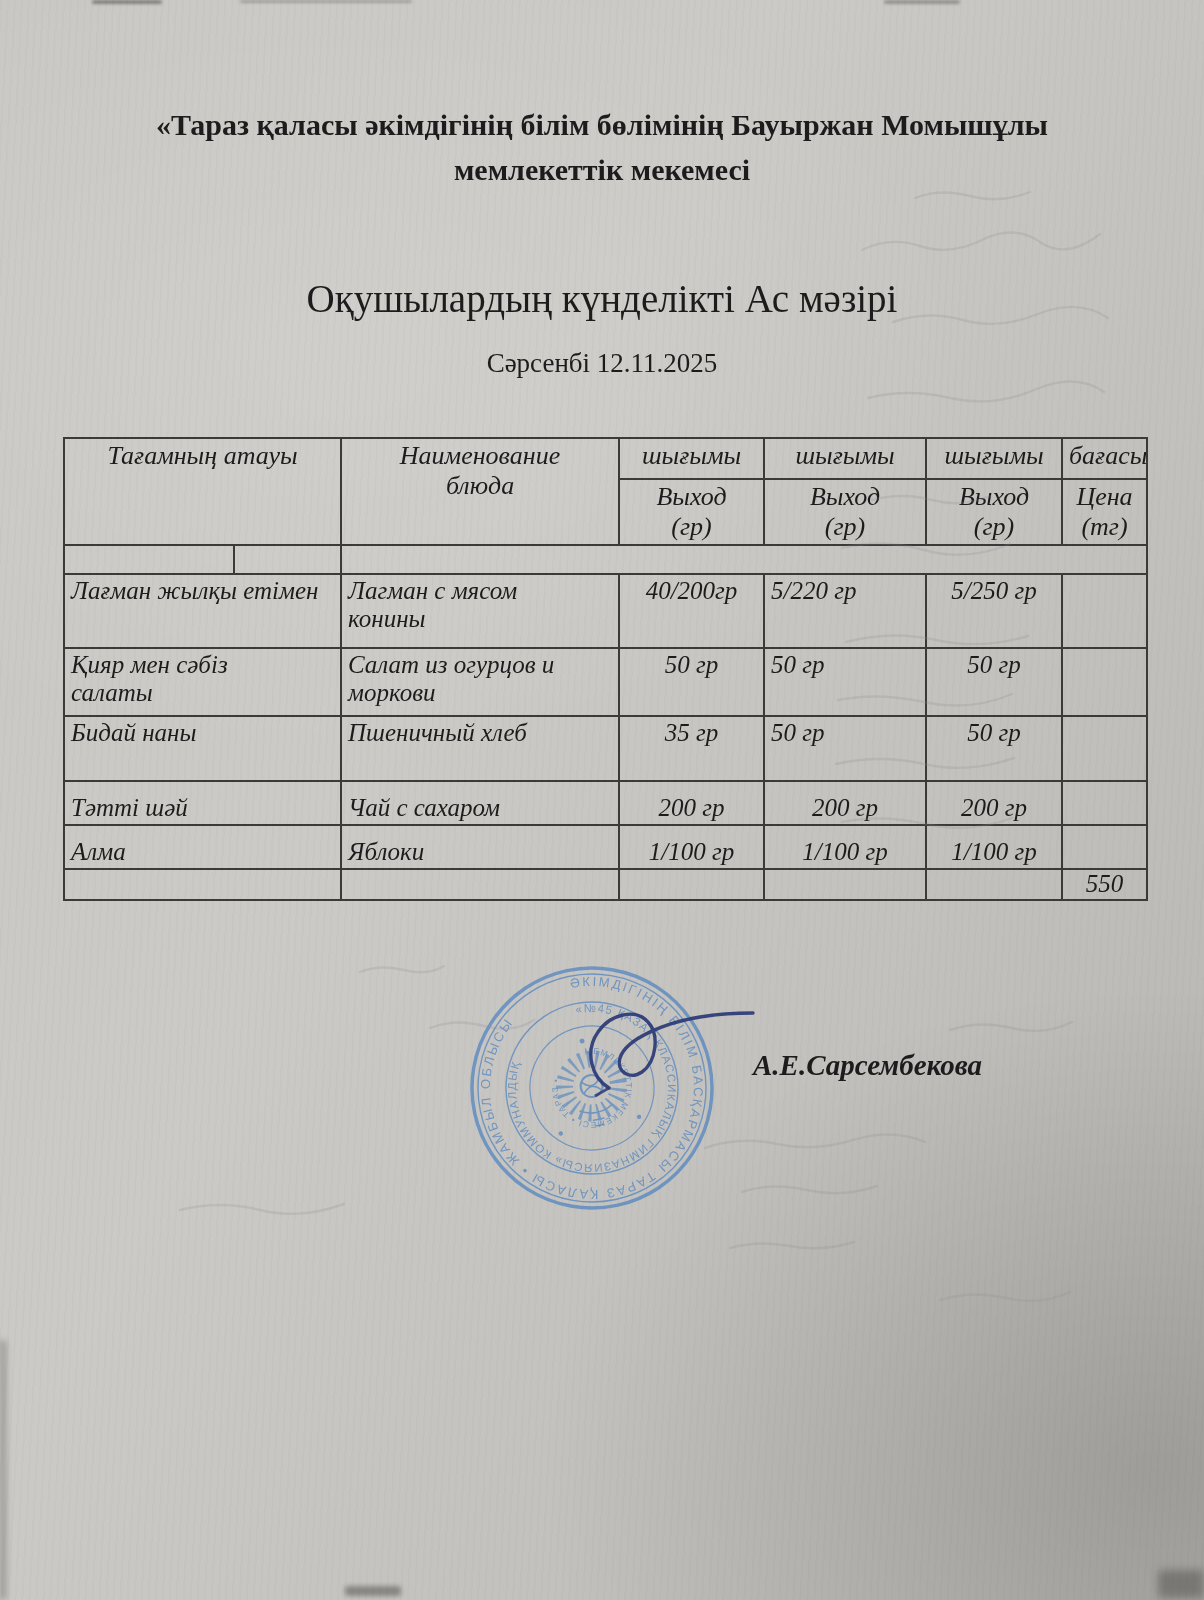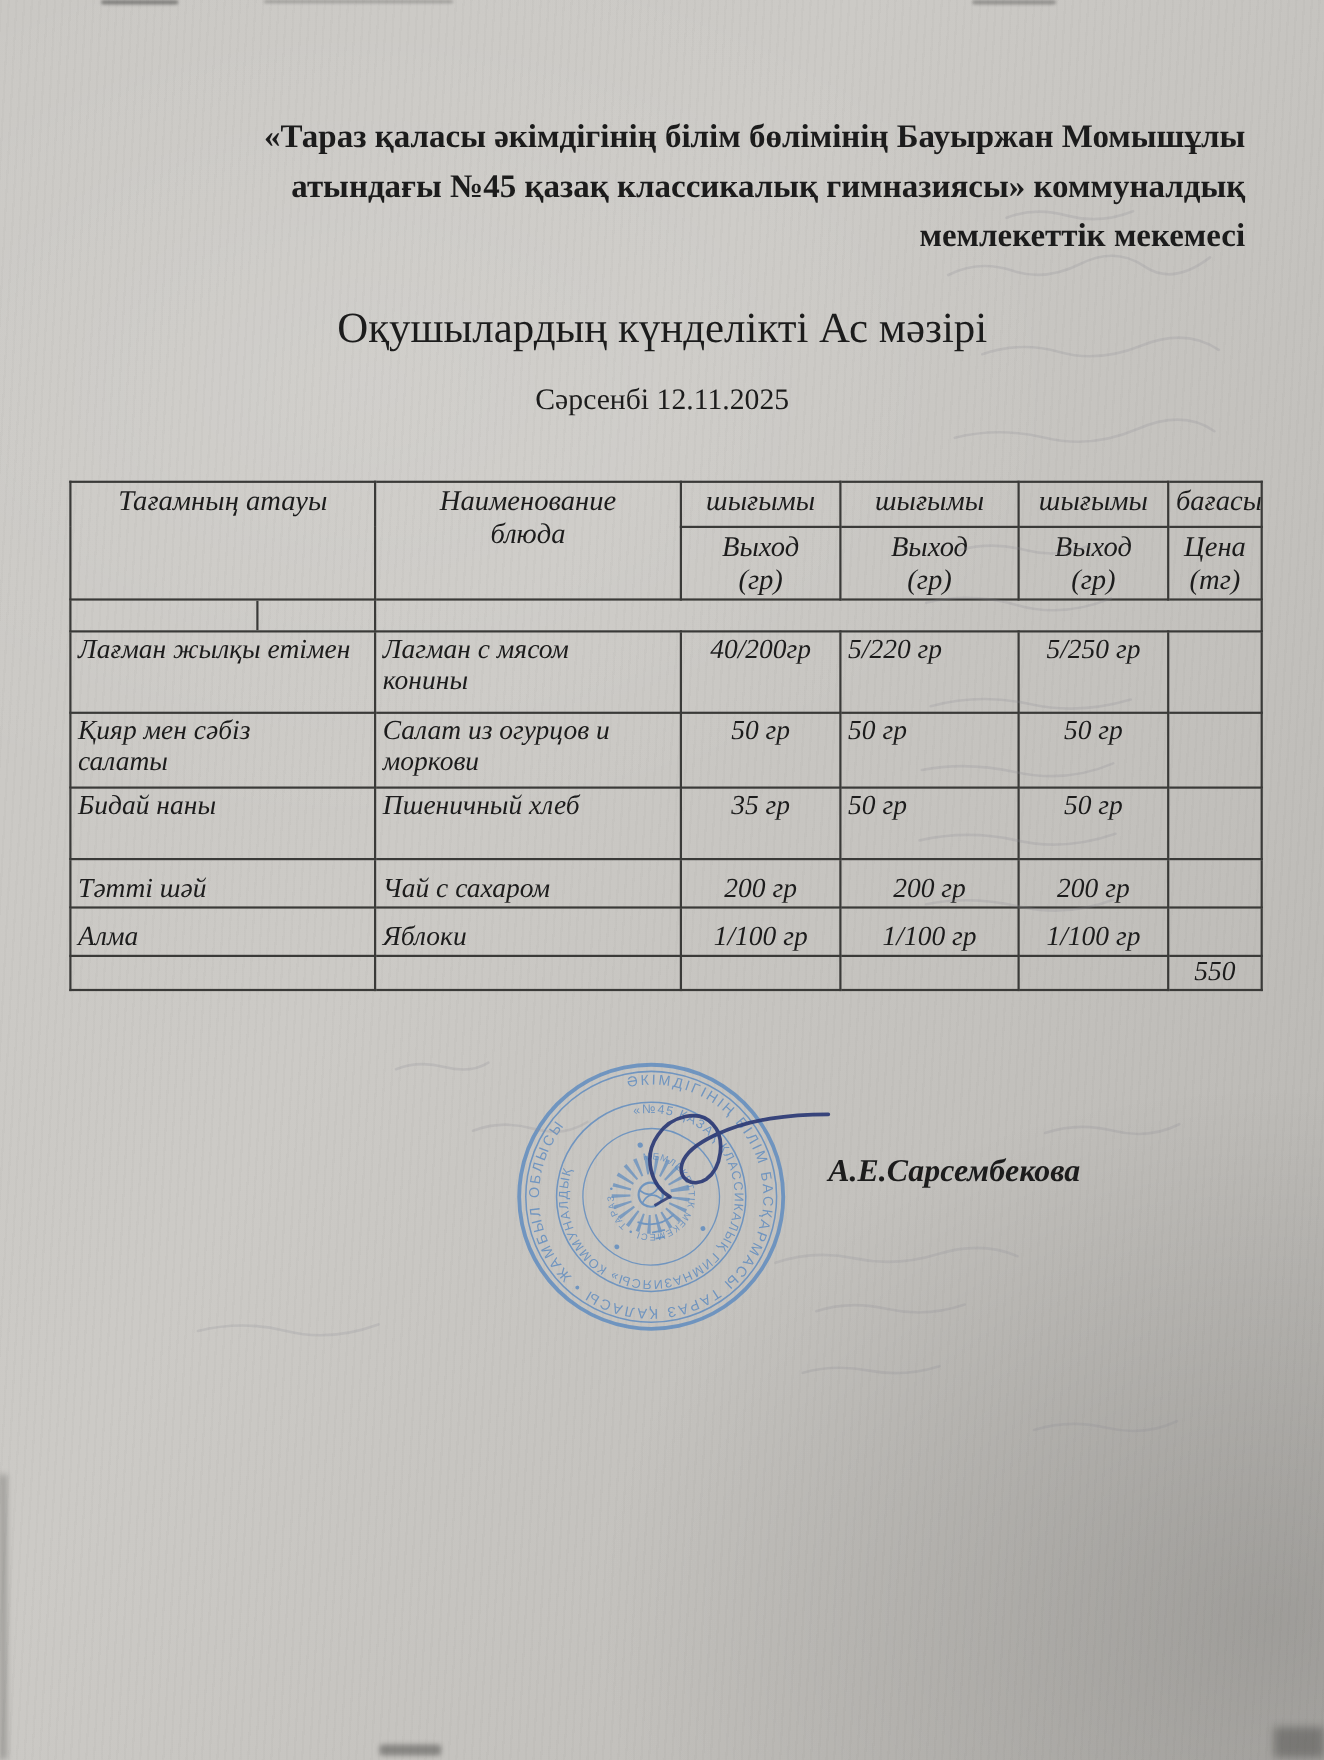--- a/index.html
+++ b/index.html
@@ -21,22 +21,22 @@
   
   .edge-mark{position:absolute;background:#3b3b39;filter:blur(1.6px);border-radius:3px;}
   .em1{left:92px;top:0;width:70px;height:4px;opacity:.5;}
   .em2{left:240px;top:0;width:172px;height:3px;opacity:.3;}
   .em3{left:884px;top:0;width:76px;height:4px;opacity:.38;}
   .em4{left:345px;top:1586px;width:56px;height:10px;opacity:.45;filter:blur(2.5px);}
   .em5{left:1158px;top:1570px;width:46px;height:28px;opacity:.4;filter:blur(4px);}
   .em6{left:0;top:1340px;width:6px;height:260px;opacity:.35;filter:blur(3px);}
 
   .title{
-    position:absolute;left:48px;top:102px;width:1084px;
-    text-align:right;font-size:30px;font-weight:bold;line-height:45px;
+    position:absolute;left:60px;top:102px;width:1084px;
+    text-align:center;font-size:30px;font-weight:bold;line-height:45px;
   }
   .subtitle{
     position:absolute;left:60px;top:276px;width:1084px;
     text-align:center;font-size:39px;font-weight:normal;
   }
   .dateline{
     position:absolute;left:60px;top:348px;width:1084px;
     text-align:center;font-size:27px;
   }
 
@@ -104,21 +104,20 @@
 
   <div class="edge-mark em1"></div>
   <div class="edge-mark em2"></div>
   <div class="edge-mark em3"></div>
   <div class="edge-mark em4"></div>
   <div class="edge-mark em5"></div>
   <div class="edge-mark em6"></div>
 
   <div class="title">
     <div>«Тараз қаласы әкімдігінің білім бөлімінің Бауыржан Момышұлы</div>
-    <div>атындағы №45 қазақ классикалық гимназиясы» коммуналдық</div>
     <div>мемлекеттік мекемесі</div>
   </div>
 
   <div class="subtitle">Оқушылардың күнделікті Ас мәзірі</div>
   <div class="dateline">Сәрсенбі 12.11.2025</div>
 
   <table class="menu">
     <colgroup>
       <col style="width:277px">
         <col style="width:278px">

